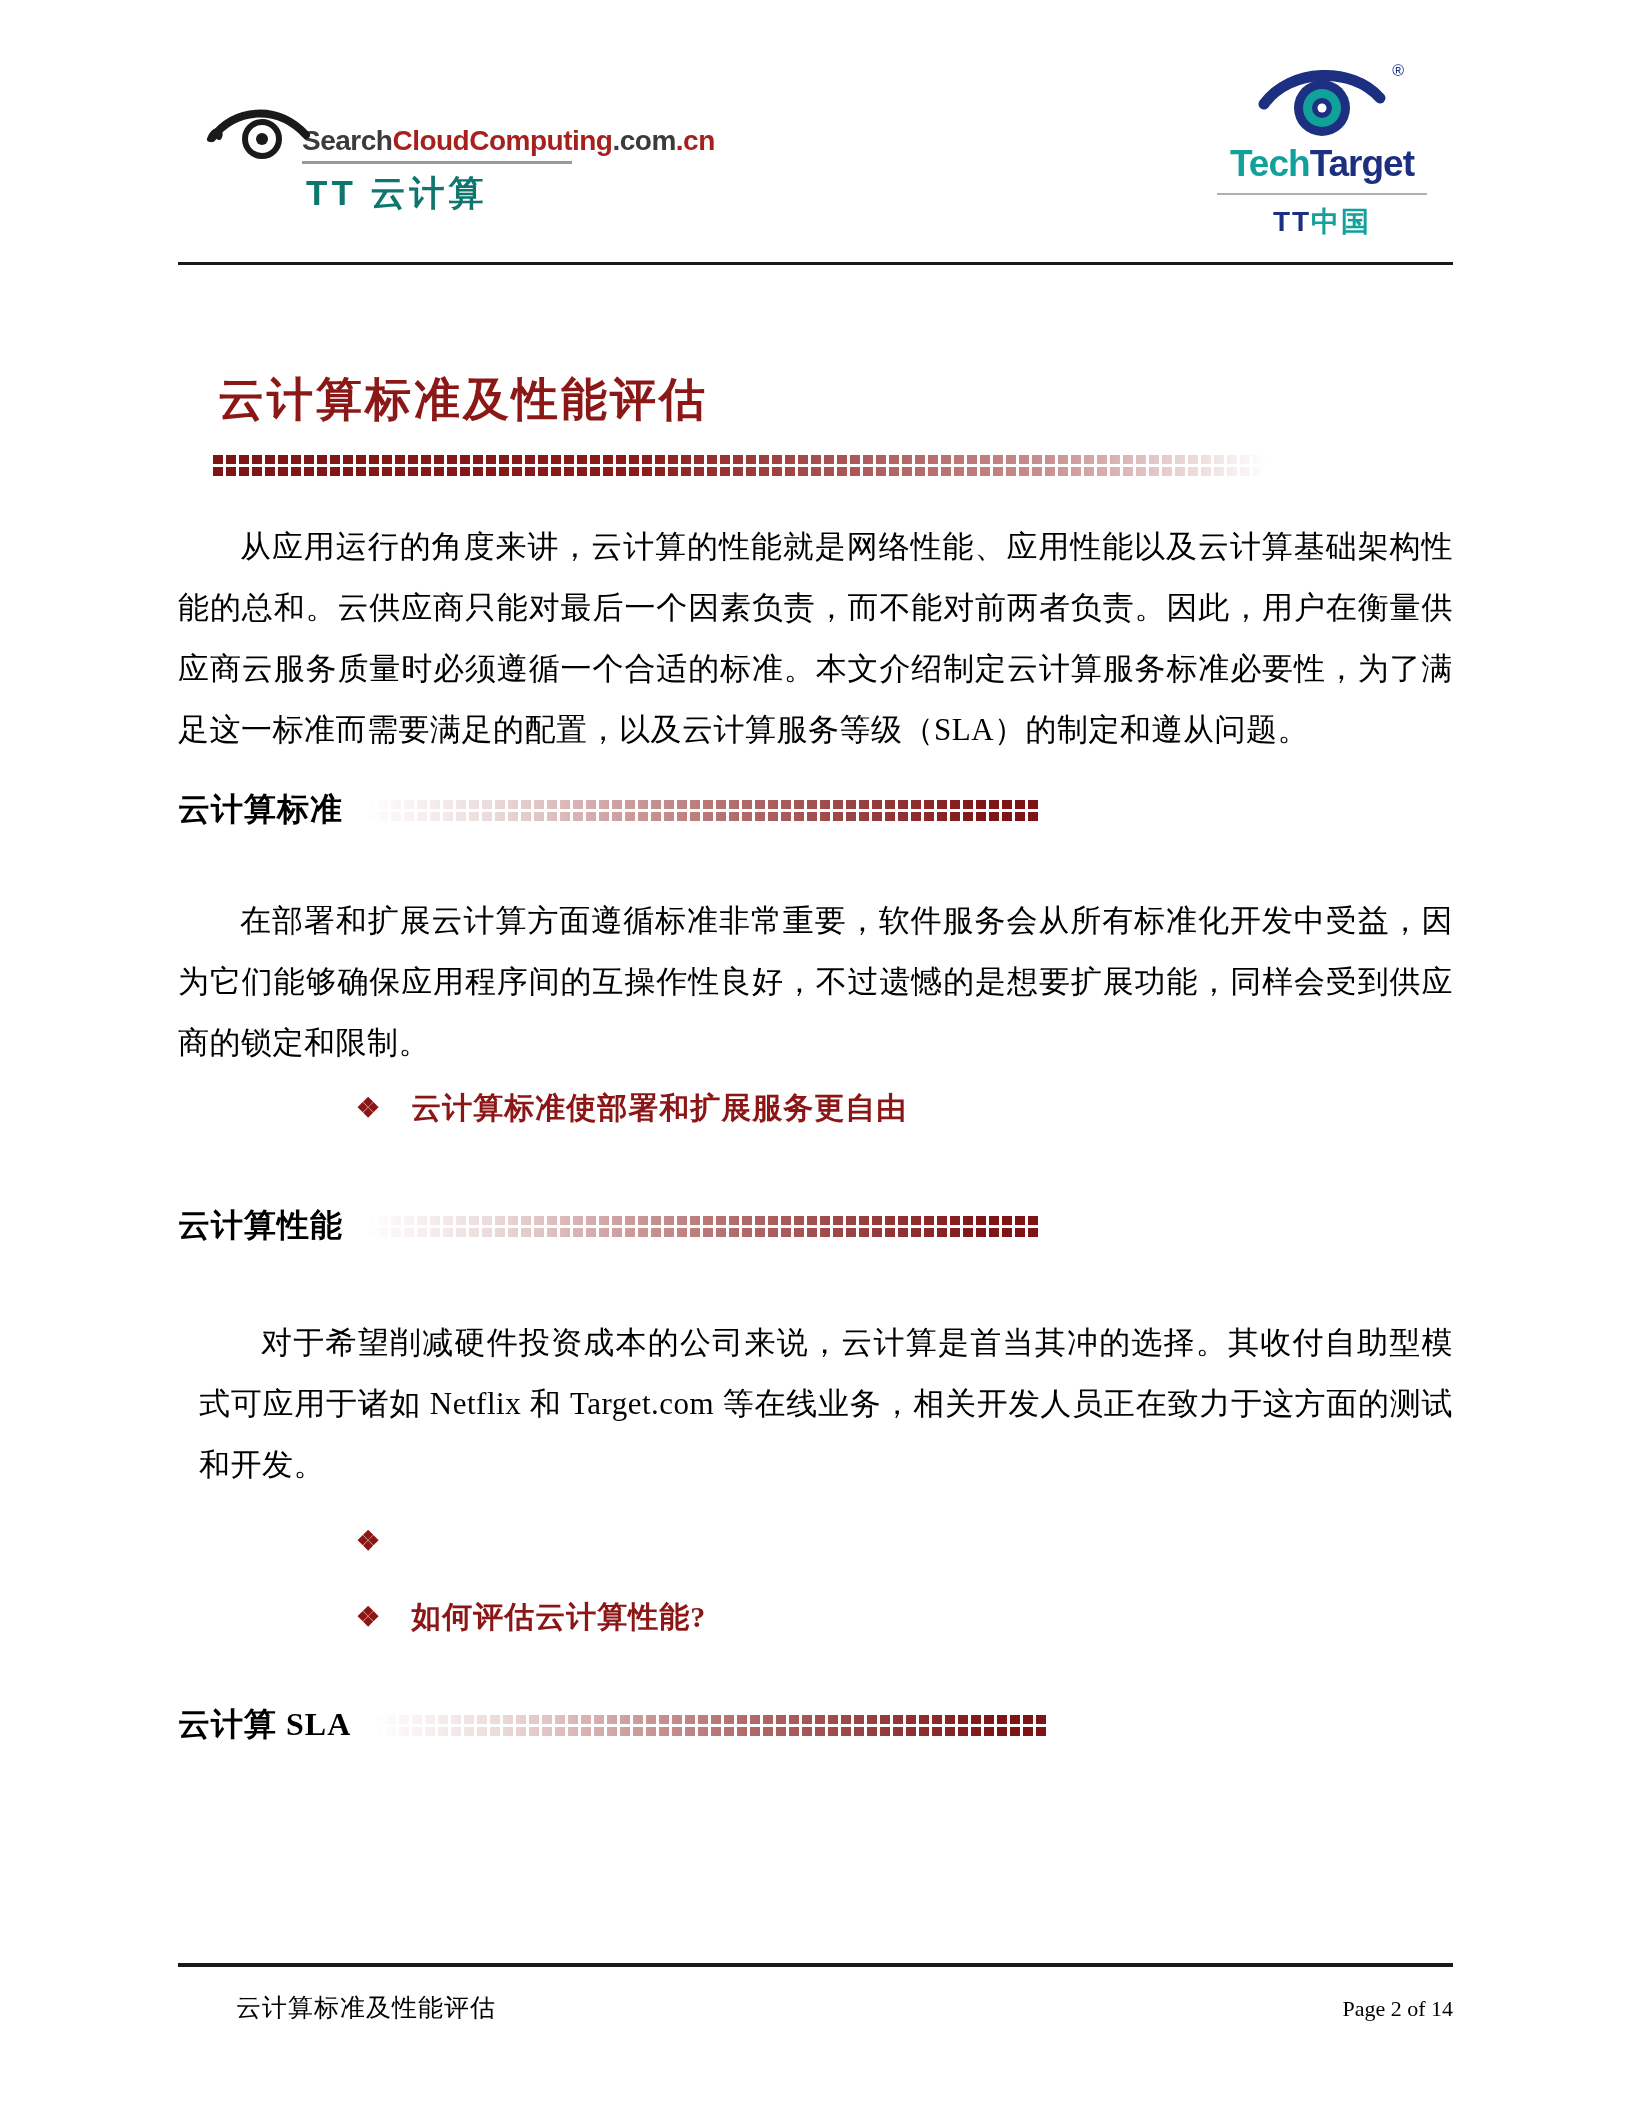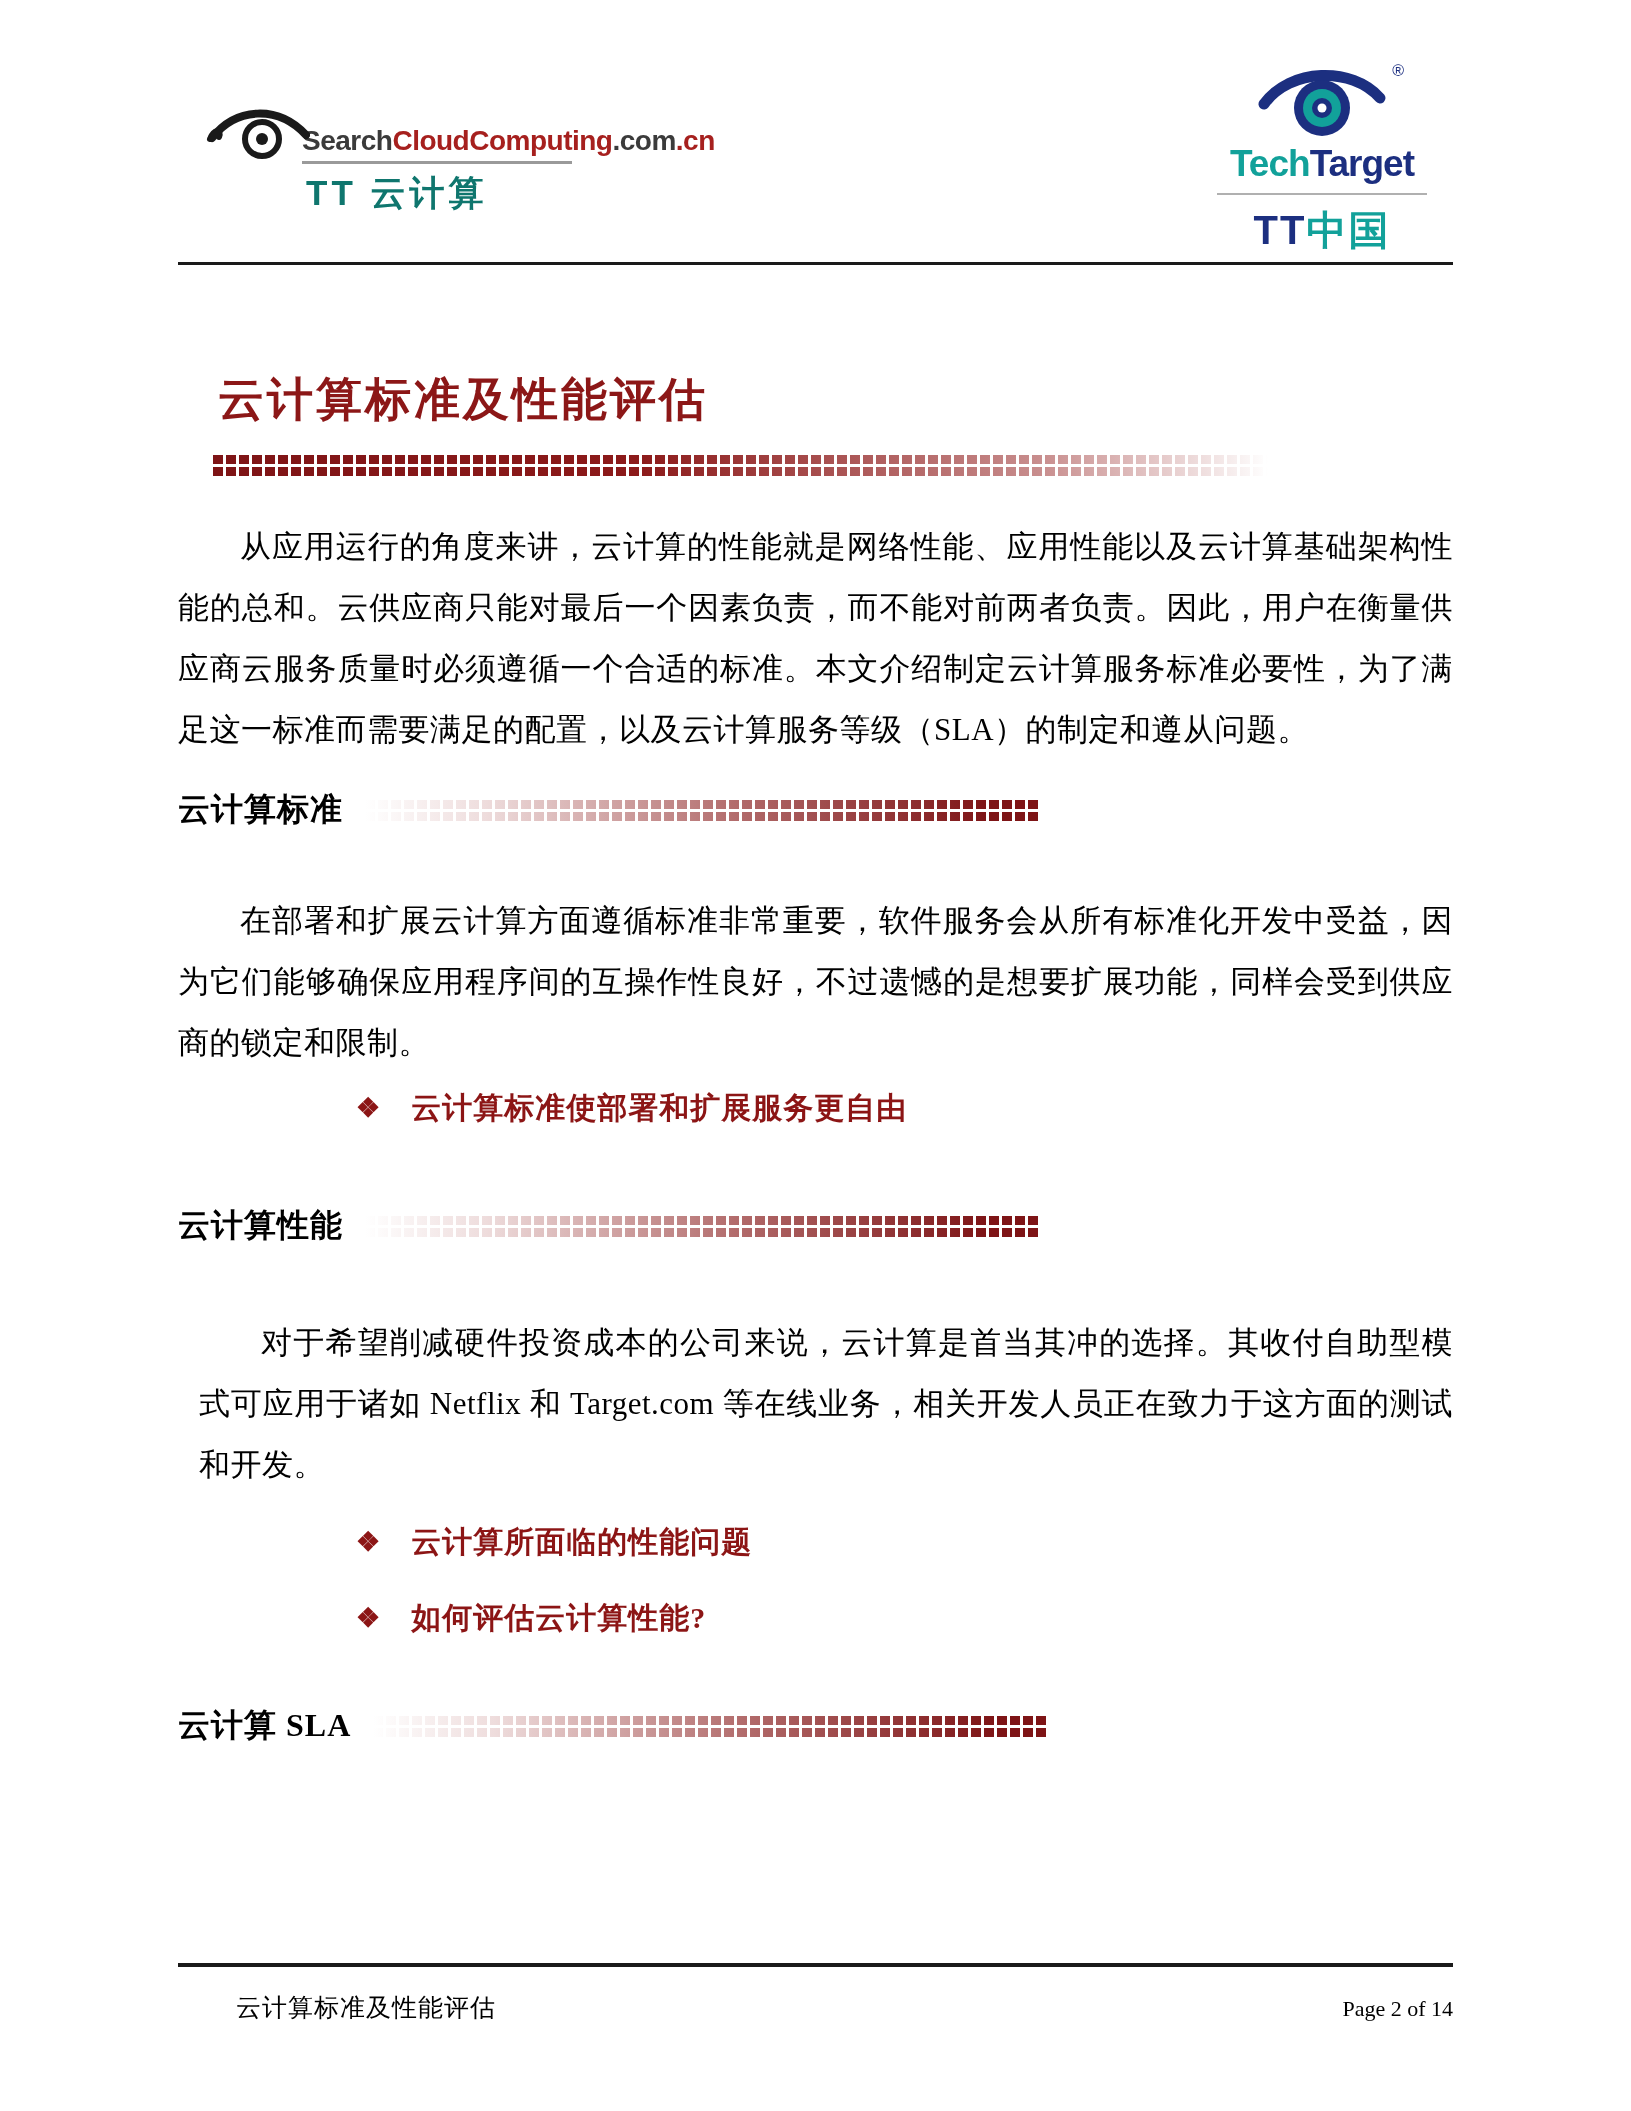--- a/index.html
+++ b/index.html
@@ -25,21 +25,21 @@
 
   .logo-right { position: absolute; right: 16px; top: 62px; width: 230px; text-align: center; }
   .lr-eye-wrap { position: relative; display: inline-block; }
   .lr-eye { width: 132px; height: 78px; }
   .lr-reg { position: absolute; right: -16px; top: 0; font-size: 16px; color: #1c2f80;
             font-family: "Liberation Sans", sans-serif; }
   .lr-brand { font-family: "Liberation Sans", sans-serif; font-weight: bold; font-size: 37px; letter-spacing: -1px; line-height: 1.1; }
   .c-teal { color: #12a19a; margin-top: 19px; }
   .c-navy { color: #1c2f80; }
   .lr-rule { height: 2px; background: #b0b0b0; margin: 8px 10px 8px 10px; }
-  .lr-sub { font-family: "Liberation Sans", sans-serif; font-weight: bold; font-size: 40px; letter-spacing: 2px; }
+  .lr-sub { font-family: "Liberation Sans", sans-serif; font-weight: bold; font-size: 28px; letter-spacing: 2px; }
 
   
   .content { margin: 0 178px; }
   .doc-title { margin: 104px 0 0 40px; font-size: 46px; font-weight: bold; color: #8c1717; letter-spacing: 3px; }
 
   .sq-bar { height: 21px; }
   .title-bar {
     margin: 24px 0 0 35px; width: 1066px;
     background-image:
       repeating-linear-gradient(to right, rgba(255,255,255,0) 0 10px, #ffffff 10px 13px),
@@ -141,21 +141,20 @@
 
     <div class="section-row row-perf">
       <span class="section-heading">云计算性能</span>
       <div class="sq-bar section-bar"></div>
     </div>
 
     <p class="body-para p3">对于希望削减硬件投资成本的公司来说，云计算是首当其冲的选择。其收付自助型模式可应用于诸如 Netflix 和 Target.com 等在线业务，相关开发人员正在致力于这方面的测试和开发。</p>
 
     <div class="bullet-row bullet-2">
       <span class="bullet-glyph">❖</span>
-      <span>云计算所面临的性能问题</span>
     </div>
     <div class="bullet-row bullet-3">
       <span class="bullet-glyph">❖</span>
       <span>如何评估云计算性能?</span>
     </div>
 
     <div class="section-row row-sla">
       <span class="section-heading">云计算 SLA</span>
       <div class="sq-bar section-bar"></div>
     </div>

